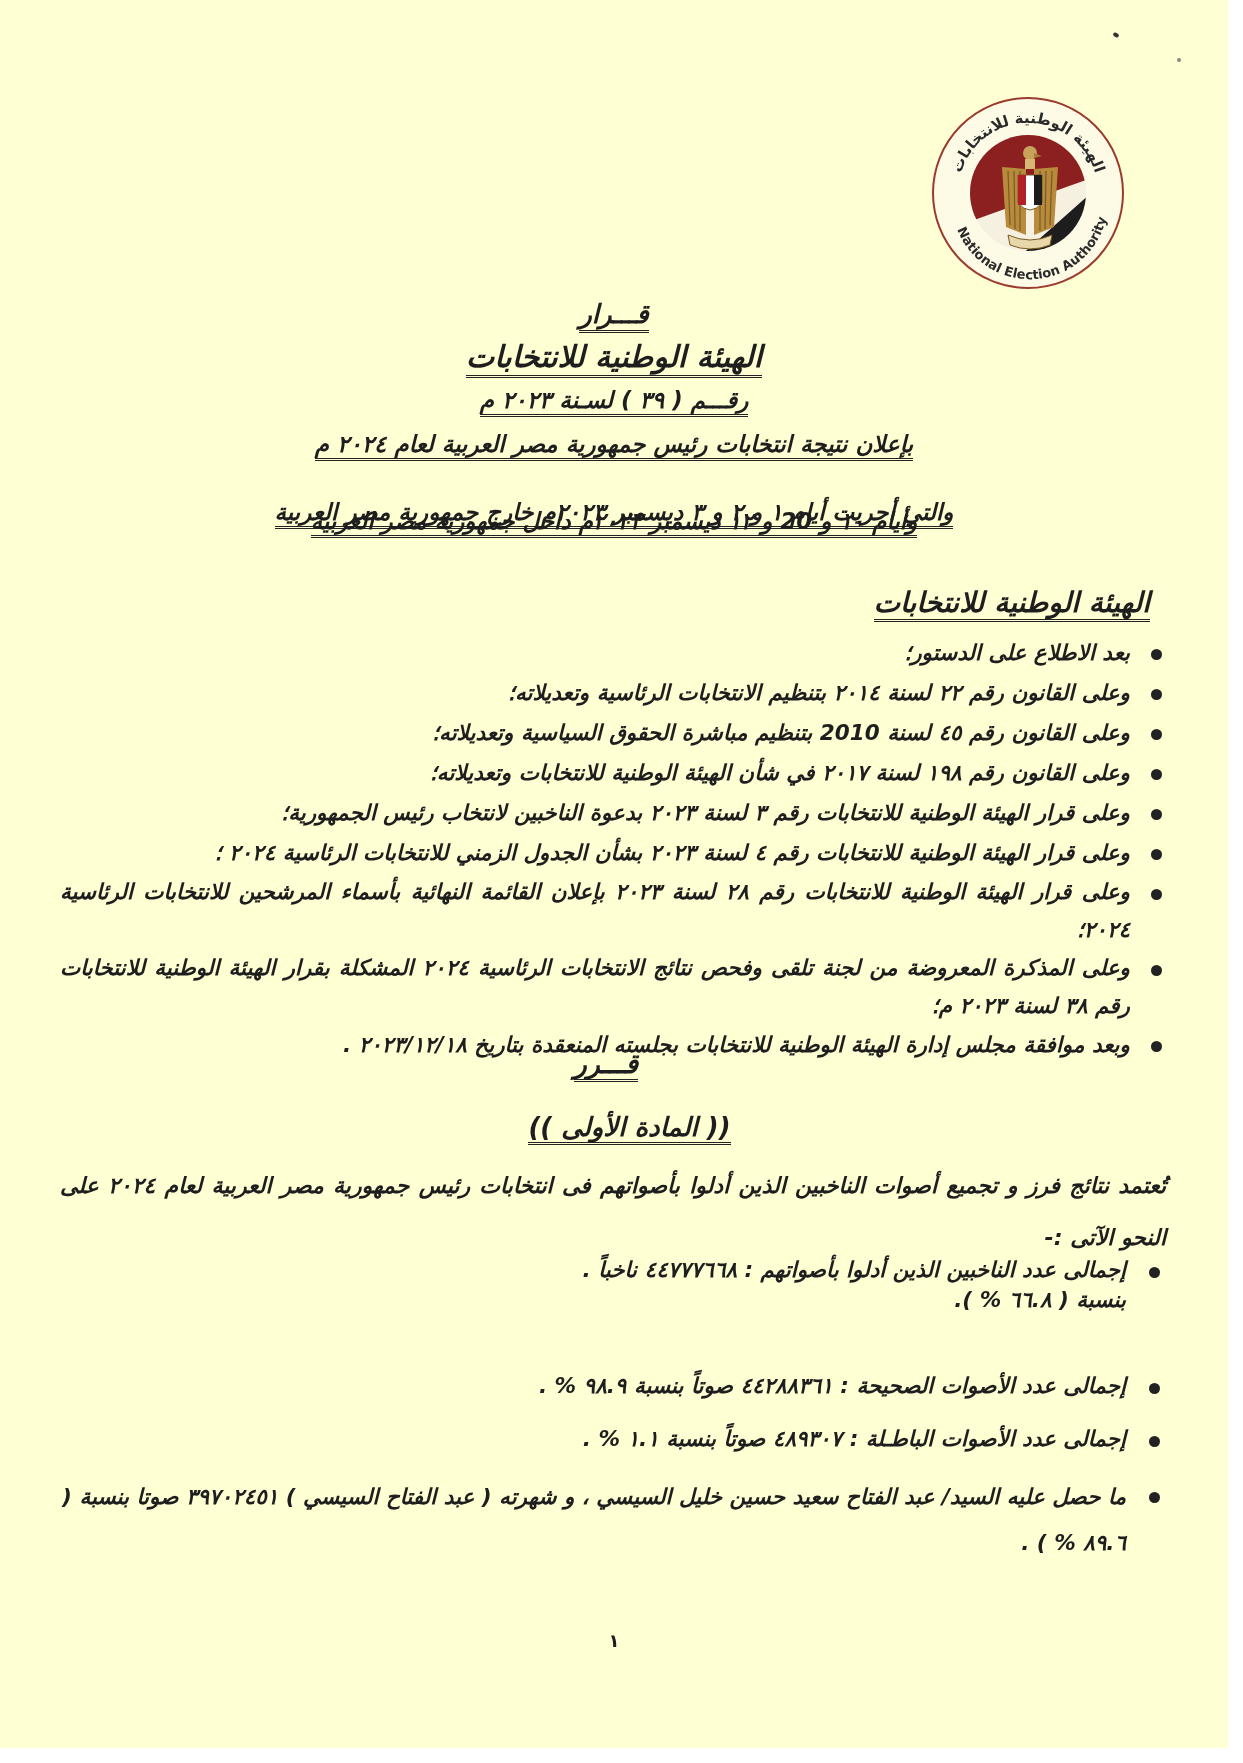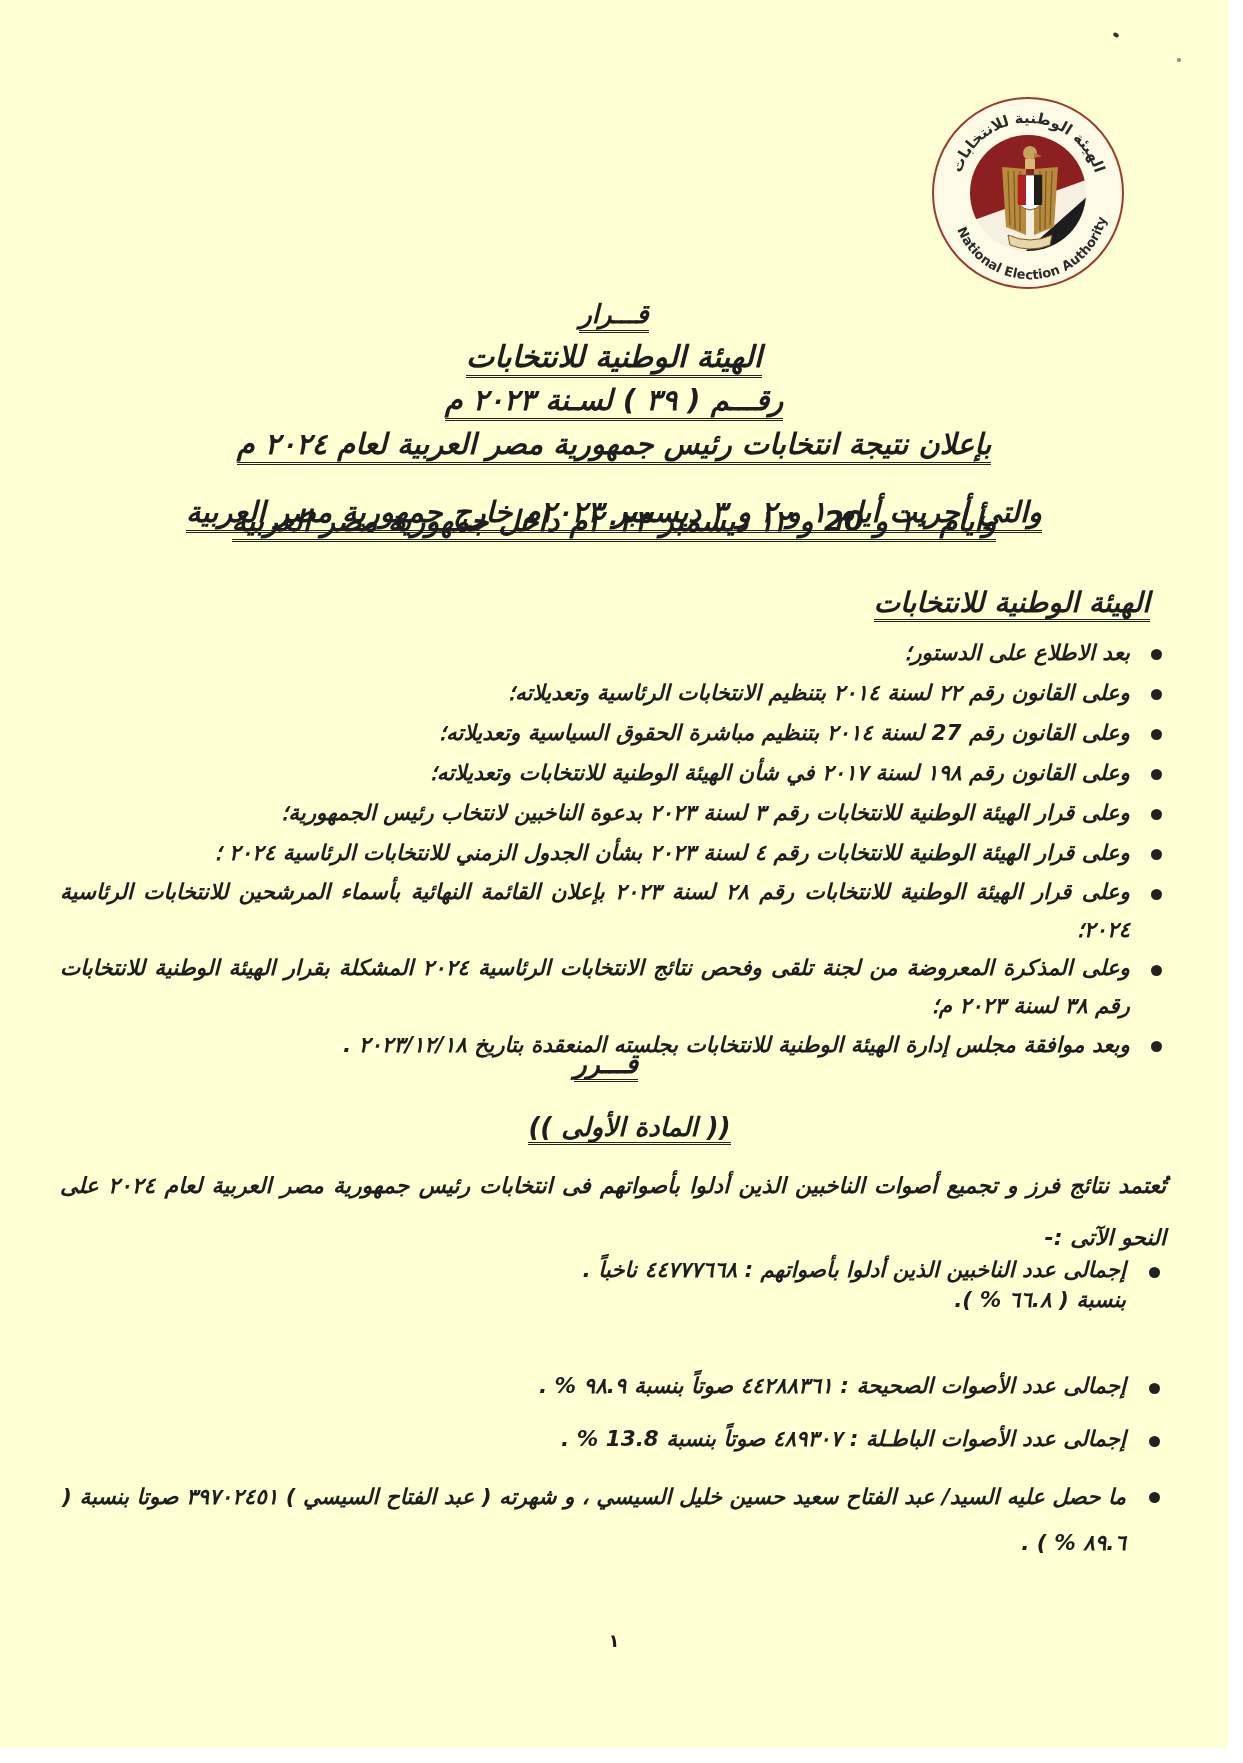--- a/index.html
+++ b/index.html
@@ -8,21 +8,21 @@
       position:absolute; left:0; top:0; width:1228px; height:1748px;
       background:#ffffd4;
       font-family:"DejaVu Sans", sans-serif;
       color:#1e1e1e;
       direction:rtl;
     }
     .speck { position:absolute; background:#333; border-radius:2px; }
     
     .seal { position:absolute; left:930px; top:95px; width:196px; height:196px; }
     
-    .hdr { position:absolute; left:0; right:0; text-align:center; font-weight:bold; font-style:italic; font-size:29px; line-height:34px; }
+    .hdr { position:absolute; left:0; right:0; text-align:center; font-weight:bold; font-style:italic; font-size:23px; line-height:34px; }
     .hdr span { border-bottom:3px double #222; padding-bottom:1px; }
     .h-qarar { top:297px; font-size:26px; }
     .h-auth { top:340px; font-size:30px; }
     .h-num { top:383px; }
     .h-l1 { top:427px; }
     .h-l2 { top:466px;margin-top:29px; }
     .h-l3 { top:504px; }
     .sec-title { position:absolute; right:78px; top:585px; font-size:28px; font-weight:bold; font-style:italic; line-height:36px; }
     .sec-title span { border-bottom:3px double #222; }
     .bullets { position:absolute; right:62px; left:60px; top:633px; margin:0; padding:0; list-style:none; }
@@ -100,34 +100,34 @@
   <div class="hdr h-auth"><span>الهيئة الوطنية للانتخابات</span></div>
   <div class="hdr h-num"><span>رقـــم ( ٣٩ ) لسـنة ٢٠٢٣ م</span></div>
   <div class="hdr h-l1"><span>بإعلان نتيجة انتخابات رئيس جمهورية مصر العربية لعام ٢٠٢٤ م</span></div>
   <div class="hdr h-l2"><span>والتي أجريت أيام ١ و ٢ و ٣ ديسمبر ٢٠٢٣م خارج جمهورية مصر العربية</span></div>
   <div class="hdr h-l3"><span>وأيام ١٠ و 20 و ١٢ ديسمبر ٢٠٢٣م داخل جمهورية مصر العربية</span></div>
 
   <div class="sec-title"><span>الهيئة الوطنية للانتخابات</span></div>
   <ul class="bullets">
     <li><i class="dot"></i><span>بعد الاطلاع على الدستور؛</span></li>
     <li><i class="dot"></i><span>وعلى القانون رقم ٢٢ لسنة ٢٠١٤ بتنظيم الانتخابات الرئاسية وتعديلاته؛</span></li>
-    <li><i class="dot"></i><span>وعلى القانون رقم 27 لسنة ٢٠١٤ بتنظيم مباشرة الحقوق السياسية وتعديلاته؛</span></li>
+    <li><i class="dot"></i><span>وعلى القانون رقم ٤٥ لسنة 2010 بتنظيم مباشرة الحقوق السياسية وتعديلاته؛</span></li>
     <li><i class="dot"></i><span>وعلى القانون رقم ١٩٨ لسنة ٢٠١٧ في شأن الهيئة الوطنية للانتخابات وتعديلاته؛</span></li>
     <li><i class="dot"></i><span>وعلى قرار الهيئة الوطنية للانتخابات رقم ٣ لسنة ٢٠٢٣ بدعوة الناخبين لانتخاب رئيس الجمهورية؛</span></li>
     <li><i class="dot"></i><span>وعلى قرار الهيئة الوطنية للانتخابات رقم ٤ لسنة ٢٠٢٣ بشأن الجدول الزمني للانتخابات الرئاسية ٢٠٢٤ ؛</span></li>
     <li class="wrap"><i class="dot"></i><span>وعلى قرار الهيئة الوطنية للانتخابات رقم ٢٨ لسنة ٢٠٢٣ بإعلان القائمة النهائية بأسماء المرشحين للانتخابات الرئاسية ٢٠٢٤؛</span></li>
     <li class="wrap"><i class="dot"></i><span>وعلى المذكرة المعروضة من لجنة تلقى وفحص نتائج الانتخابات الرئاسية ٢٠٢٤ المشكلة بقرار الهيئة الوطنية للانتخابات رقم ٣٨ لسنة ٢٠٢٣ م؛</span></li>
     <li><i class="dot"></i><span>وبعد موافقة مجلس إدارة الهيئة الوطنية للانتخابات بجلسته المنعقدة بتاريخ ٢٠٢٣/١٢/١٨ .</span></li>
   </ul>
 
   <div class="decide"><span>قـــرر</span></div>
   <div class="article"><span>(( المادة الأولى ))</span></div>
   <div class="para">تُعتمد نتائج فرز و تجميع أصوات الناخبين الذين أدلوا بأصواتهم فى انتخابات رئيس جمهورية مصر العربية لعام ٢٠٢٤ على النحو الآتى :-</div>
 
   <ul class="results">
     <li class="r2"><i class="dot"></i><span>إجمالى عدد الناخبين الذين أدلوا بأصواتهم : ٤٤٧٧٧٦٦٨ ناخباً .</span><span class="sub">بنسبة ( ٦٦.٨ % ).</span></li>
     <li class="r3"><i class="dot"></i><span>إجمالى عدد الأصوات الصحيحة : ٤٤٢٨٨٣٦١ صوتاً بنسبة ٩٨.٩ % .</span></li>
-    <li class="r4"><i class="dot"></i><span>إجمالى عدد الأصوات الباطـلة : ٤٨٩٣٠٧ صوتاً بنسبة 13.8 % .</span></li>
+    <li class="r4"><i class="dot"></i><span>إجمالى عدد الأصوات الباطـلة : ٤٨٩٣٠٧ صوتاً بنسبة ١.١ % .</span></li>
     <li class="r5"><i class="dot"></i><span>ما حصل عليه السيد/ عبد الفتاح سعيد حسين خليل السيسي ، و شهرته ( عبد الفتاح السيسي ) ٣٩٧٠٢٤٥١ صوتا بنسبة ( ٨٩.٦ % ) .</span></li>
   </ul>
 
   <div class="pagenum">١</div>
 </div>
 
 </body></html>

